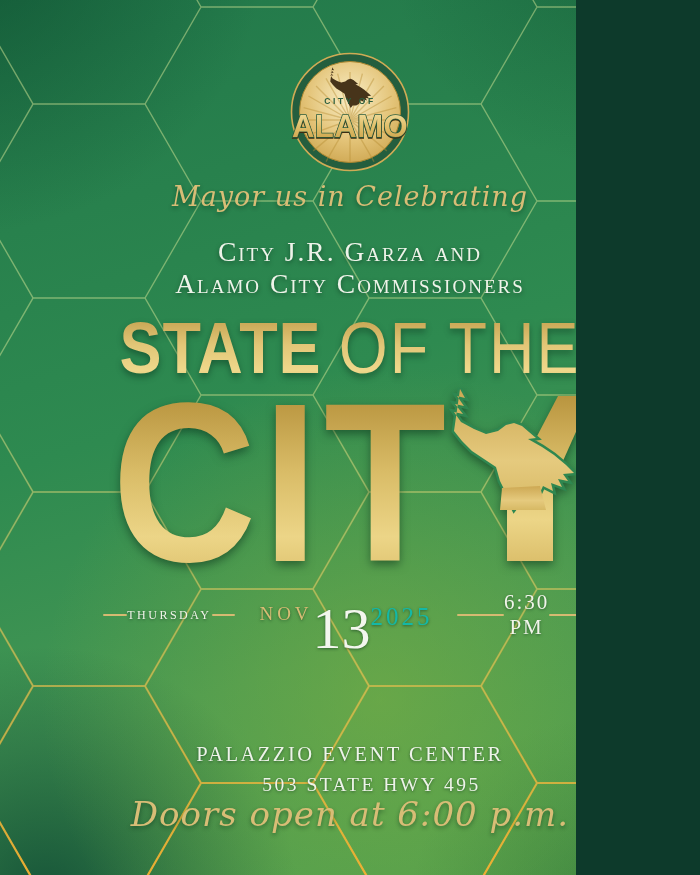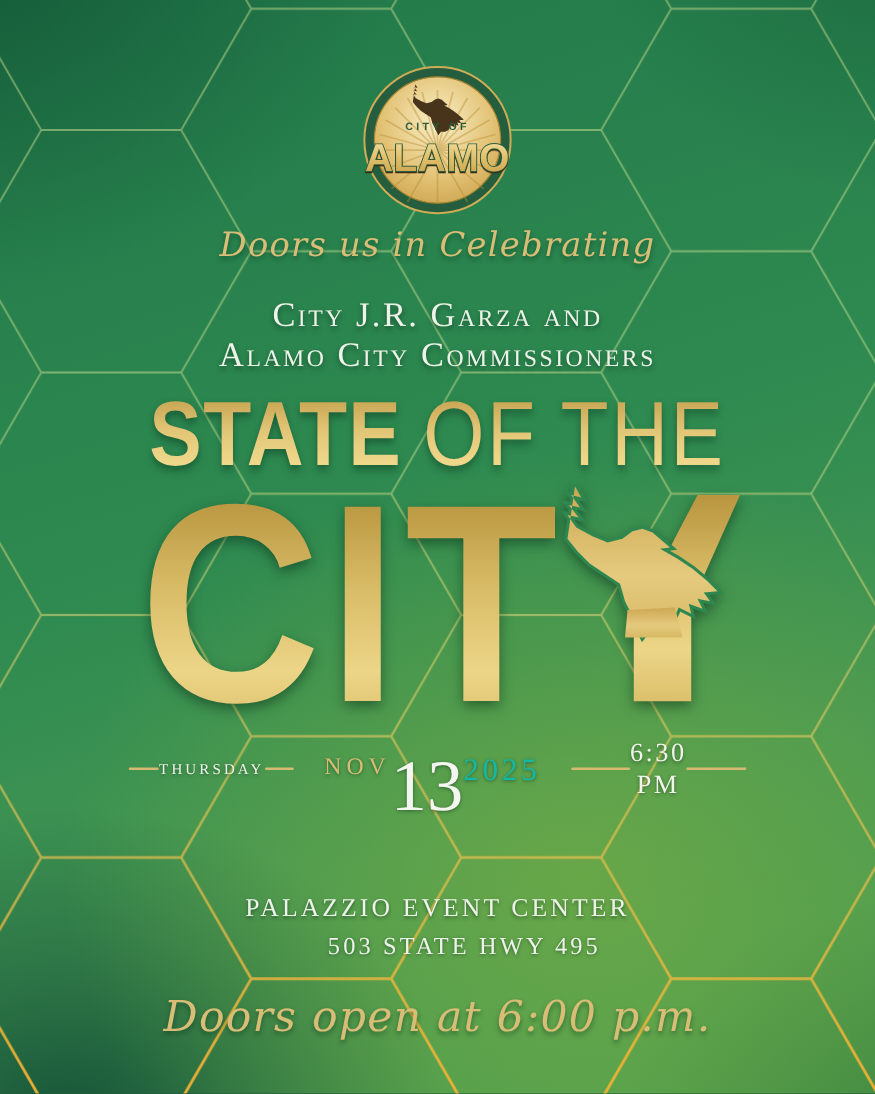--- a/index.html
+++ b/index.html
@@ -1,17 +1,17 @@
 <!DOCTYPE html>
 <html><head>
 <meta charset="utf-8">
 <style>
   html,body{margin:0;padding:0;background:#0d3a2b;}
   .poster{
-    position:relative;width:700px;height:875px;overflow:hidden;
+    position:relative;width:576px;height:875px;overflow:hidden;
     font-family:"Liberation Serif",serif;
   }
   
   .bg{
     position:absolute;inset:0;
     background:
       radial-gradient(95% 62% at 66% 80%, rgba(140,183,62,.48) 0%, rgba(140,183,62,0) 62%),
       radial-gradient(78% 52% at 8% 103%, rgba(7,64,50,.78) 0%, rgba(7,64,50,0) 56%),
       radial-gradient(88% 58% at -6% -8%, rgba(8,66,41,.6) 0%, rgba(8,66,41,0) 60%),
       radial-gradient(70% 45% at 106% -6%, rgba(10,72,45,.35) 0%, rgba(10,72,45,0) 55%),
@@ -51,21 +51,21 @@
   .datecol{display:flex;flex-direction:row;align-items:center;}
   .rule{height:2px;width:100%;background:#d6ba72;border-radius:1px;}
   .weekday-col{width:132px;}
   .time-col{width:140px;}
   .weekday{font-size:12px;letter-spacing:2.5px;margin:9px 0;}
   .time{font-size:21px;letter-spacing:2px;margin:9px 0;}
   .month{font-size:19px;letter-spacing:4px;color:#d8bc74;margin-bottom:2px;}
   .day{font-size:58px;line-height:1;color:#f3f6ee;margin-top:28px;}
   .year{font-size:25px;letter-spacing:3px;color:#14b8a6;margin-top:4px;}
   .venue{
-    top:712px;color:#eef3e9;letter-spacing:2.5px;line-height:1.52;
+    top:739px;color:#eef3e9;letter-spacing:2.5px;line-height:1.52;
     text-shadow:0 1px 3px rgba(4,35,20,.5);
   }
   .venue-name{font-size:20.5px;}
   .venue-addr{font-size:19.5px;padding-left:43px;}
   .script2{top:794px;font-size:34px;letter-spacing:1px;}
 </style>
 </head>
 <body>
 
 <div class="poster">
@@ -133,21 +133,21 @@
       <line x1="0" y1="8" x2="0" y2="50"></line>
         <line x1="0" y1="8" x2="-24" y2="49.6"></line>
       <line x1="0" y1="8" x2="-36.8" y2="38.9"></line>
         <line x1="0" y1="8" x2="-45.1" y2="24.4"></line>
     </g>
     <use href="#eagleShape" transform="translate(0,-26) scale(0.34)" fill="#47341a"></use>
     <text x="0" y="-8" text-anchor="middle" font-family="Liberation Sans,sans-serif" font-size="8.5" font-weight="700" letter-spacing="2.6" fill="#2b5e3e">CITY OF</text>
     <text x="0" y="25" text-anchor="middle" font-family="Liberation Sans,sans-serif" font-size="31" font-weight="700" letter-spacing="0.5" fill="url(#alamoGold)" stroke="#2b5e3e" stroke-width="1.4" paint-order="stroke" style="filter:drop-shadow(0 1.5px 0 #3a2c12)">ALAMO</text>
   </svg>
 
-  <div class="blk script script1">Doors us in Celebrating</div>
+  <div class="blk script script1">Mayor us in Celebrating</div>
 
   <div class="blk honorees">
     <div>City J.R. Garza and</div>
     <div>Alamo City Commissioners</div>
   </div>
 
   <div class="blk title1">
     <span class="goldgrad title-strong">STATE</span>
     <span class="goldgrad title-light">OF THE</span>
   </div>

